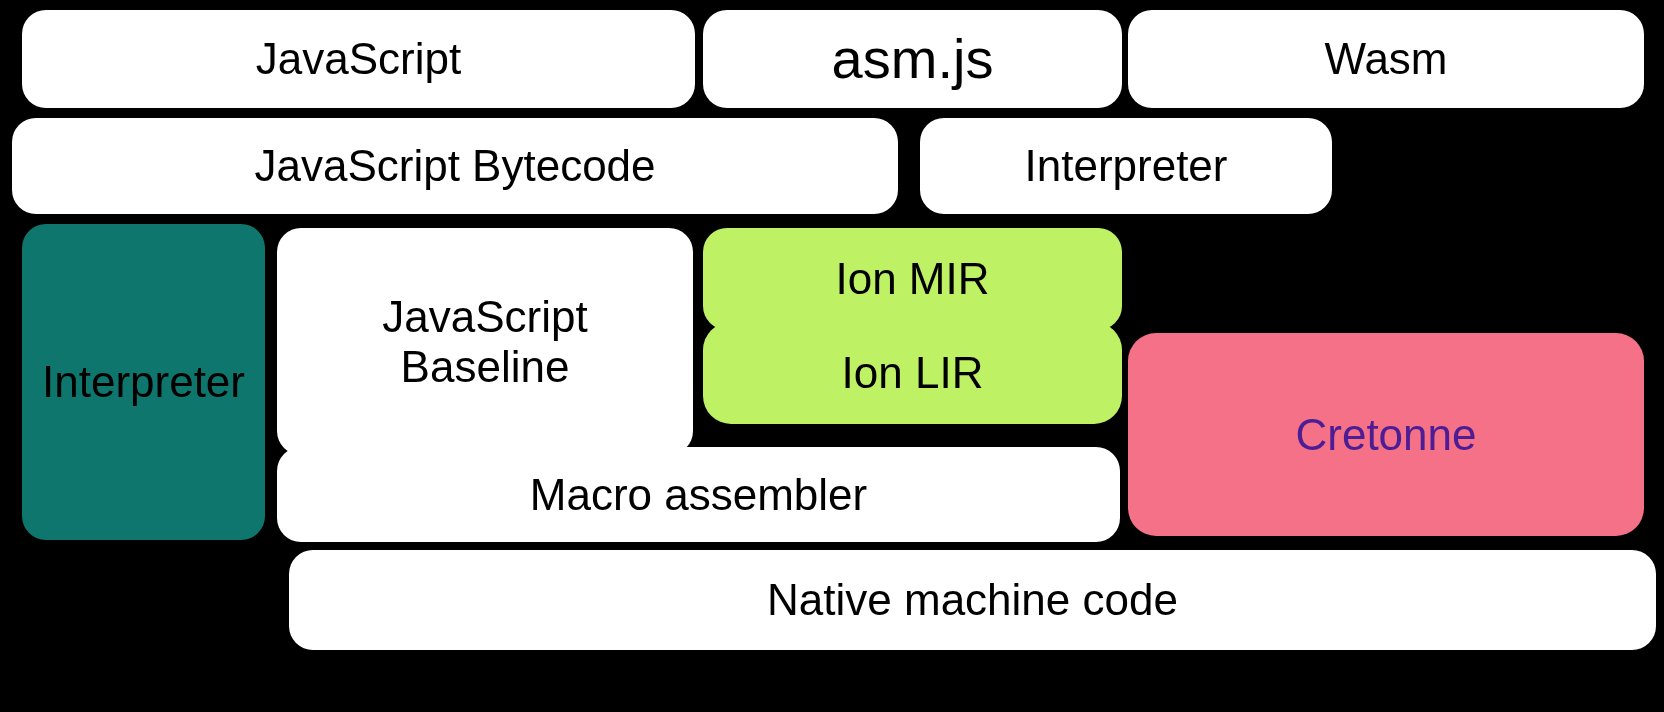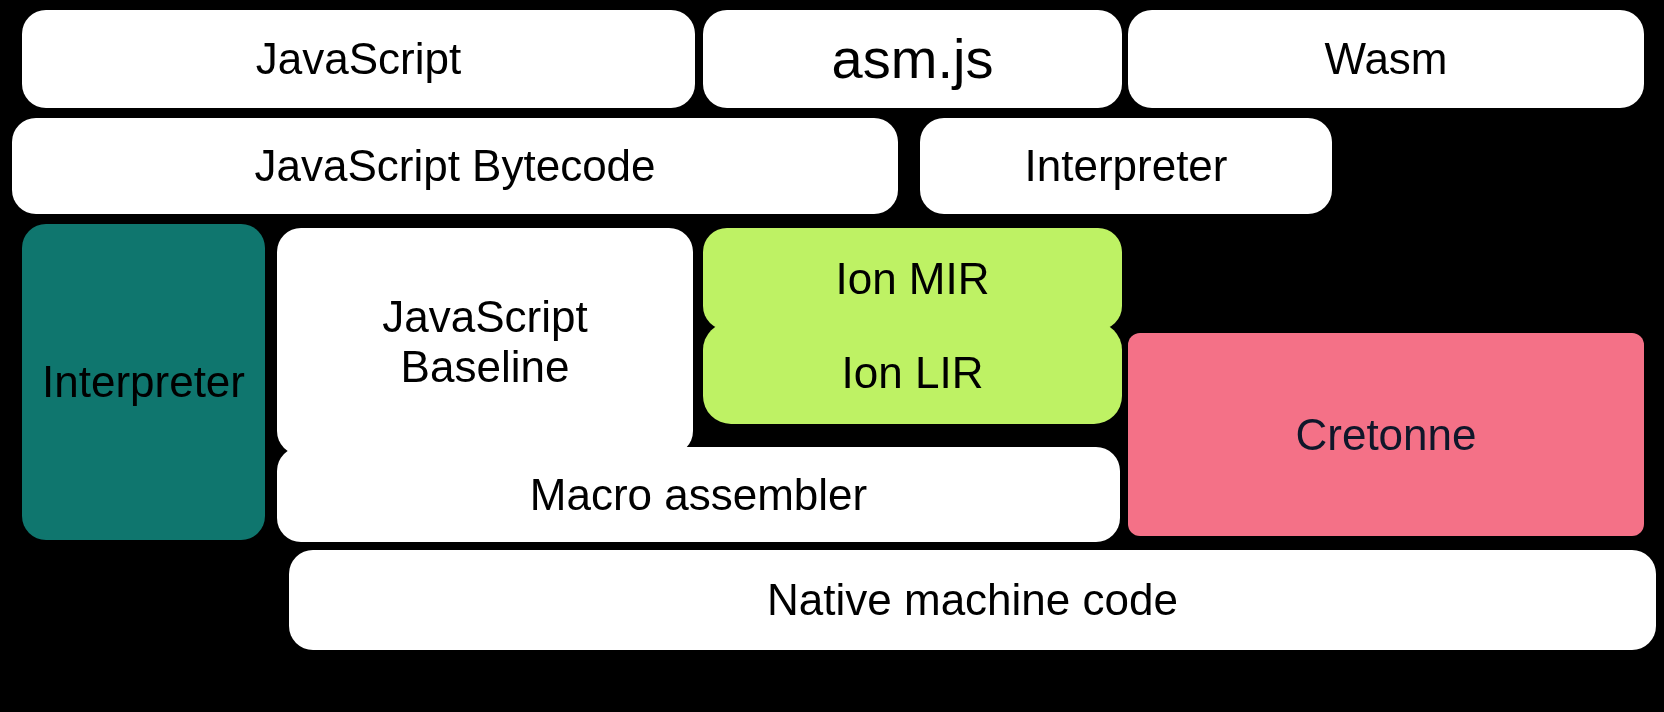--- a/index.html
+++ b/index.html
@@ -43,16 +43,16 @@
     <div class="node fill-white" style="left: 22px; top: 10px; width: 673px; height: 98px; border-radius: 24px; font-size: 44px; color: rgb(0, 0, 0);">JavaScript</div>
     <div class="node fill-white" style="left: 703px; top: 10px; width: 419px; height: 98px; border-radius: 24px; font-size: 56px; color: rgb(0, 0, 0);">asm.js</div>
     <div class="node fill-white" style="left: 1128px; top: 10px; width: 516px; height: 98px; border-radius: 24px; font-size: 44px; color: rgb(0, 0, 0);">Wasm</div>
     <div class="node fill-white" style="left: 12px; top: 118px; width: 886px; height: 96px; border-radius: 24px; font-size: 44px; color: rgb(0, 0, 0);">JavaScript Bytecode</div>
     <div class="node fill-white" style="left: 920px; top: 118px; width: 412px; height: 96px; border-radius: 24px; font-size: 44px; color: rgb(0, 0, 0);">Interpreter</div>
     <div class="node fill-grey" style="left: 22px; top: 224px; width: 243px; height: 316px; border-radius: 24px; font-size: 44px; color: rgb(0, 0, 0);">Interpreter</div>
     <div class="node fill-white" style="left: 277px; top: 228px; width: 416px; height: 227px; border-radius: 24px; font-size: 44px; color: rgb(0, 0, 0);">JavaScript
 Baseline</div>
     <div class="node fill-green" style="left: 703px; top: 228px; width: 419px; height: 102px; border-radius: 24px; font-size: 44px; color: rgb(0, 0, 0);">Ion MIR</div>
     <div class="node fill-green" style="left: 703px; top: 322px; width: 419px; height: 102px; border-radius: 28px; font-size: 44px; color: rgb(0, 0, 0);">Ion LIR</div>
-    <div class="node fill-pink" style="left: 1128px; top: 333px; width: 516px; height: 203px; border-radius: 12px; font-size: 44px; color: #0f172a;">Cretonne</div>
+    <div class="node fill-pink" style="left: 1128px; top: 333px; width: 516px; height: 203px; border-radius: 28px; font-size: 44px; color: #4c1d95;">Cretonne</div>
     <div class="node fill-white" style="left: 277px; top: 447px; width: 843px; height: 95px; border-radius: 24px; font-size: 44px; color: rgb(0, 0, 0);">Macro assembler</div>
     <div class="node fill-white" style="left: 289px; top: 550px; width: 1367px; height: 100px; border-radius: 24px; font-size: 44px; color: rgb(0, 0, 0);">Native machine code</div>
   </div>
 
 </body></html>

